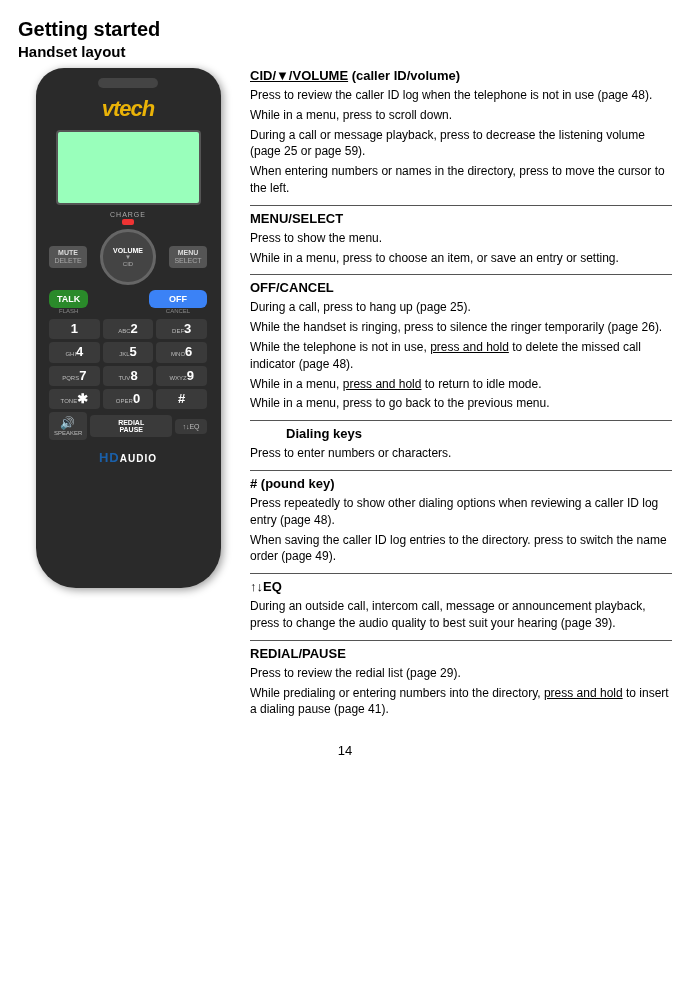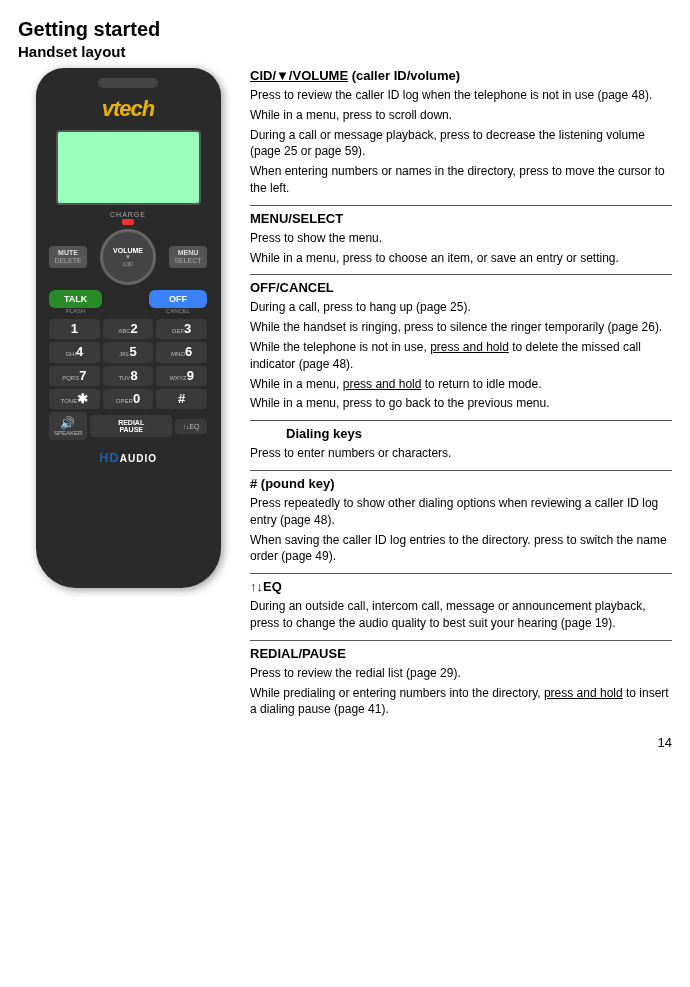--- a/index.html
+++ b/index.html
@@ -160,21 +160,21 @@
       align-items: flex-end;
       justify-content: space-between;
       width: 158px;
       margin-top: 2px;
     }
 
     .talk-btn {
       background: #2a8a2a;
       color: #fff;
       border-radius: 6px;
-      padding: 4px 15px;
+      padding: 4px 8px;
       font-size: 9px;
       font-weight: bold;
       text-align: center;
     }
     .talk-sub {
       font-size: 6px;
       color: #888;
       text-align: center;
     }
 
@@ -286,23 +286,23 @@
     }
 
     .desc-para {
       font-size: 12px;
       margin-bottom: 3px;
       line-height: 1.4;
     }
     .desc-para .underline { text-decoration: underline; }
 
     .page-num {
-      text-align: right;
+      text-align: center;
       font-size: 13px;
-      margin-top: 9px;
+      margin-top: 17px;
     }
   </style>
 </head>
 <body>
 
 <div class="page-container">
   <div class="page-title">Getting started</div>
   <div class="page-subtitle">Handset layout</div>
 
   <div class="content-area">
@@ -424,21 +424,21 @@
           <span style="font-weight:bold;"># (pound key)</span>
         </div>
         <div class="desc-para">Press repeatedly to show other dialing options when reviewing a caller ID log entry (page 48).</div>
         <div class="desc-para">When saving the caller ID log entries to the directory. press to switch the name order (page 49).</div>
       </div>
 
       <div class="desc-section">
         <div class="section-heading">
           <span style="font-weight:bold;">↑↓EQ</span>
         </div>
-        <div class="desc-para">During an outside call, intercom call, message or announcement playback, press to change the audio quality to best suit your hearing (page 19).</div>
+        <div class="desc-para">During an outside call, intercom call, message or announcement playback, press to change the audio quality to best suit your hearing (page 39).</div>
       </div>
 
       <div class="desc-section">
         <div class="section-heading">
           <span style="font-weight:bold;">REDIAL/PAUSE</span>
         </div>
         <div class="desc-para">Press to review the redial list (page 29).</div>
         <div class="desc-para">While predialing or entering numbers into the directory, <span class="underline">press and hold</span> to insert a dialing pause (page 41).</div>
       </div>
 

